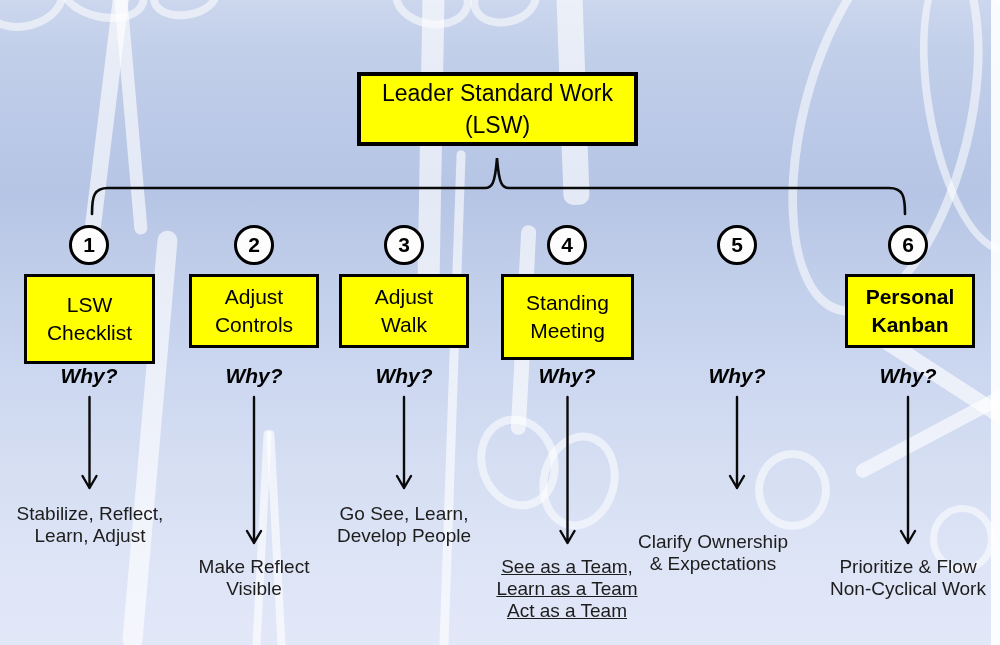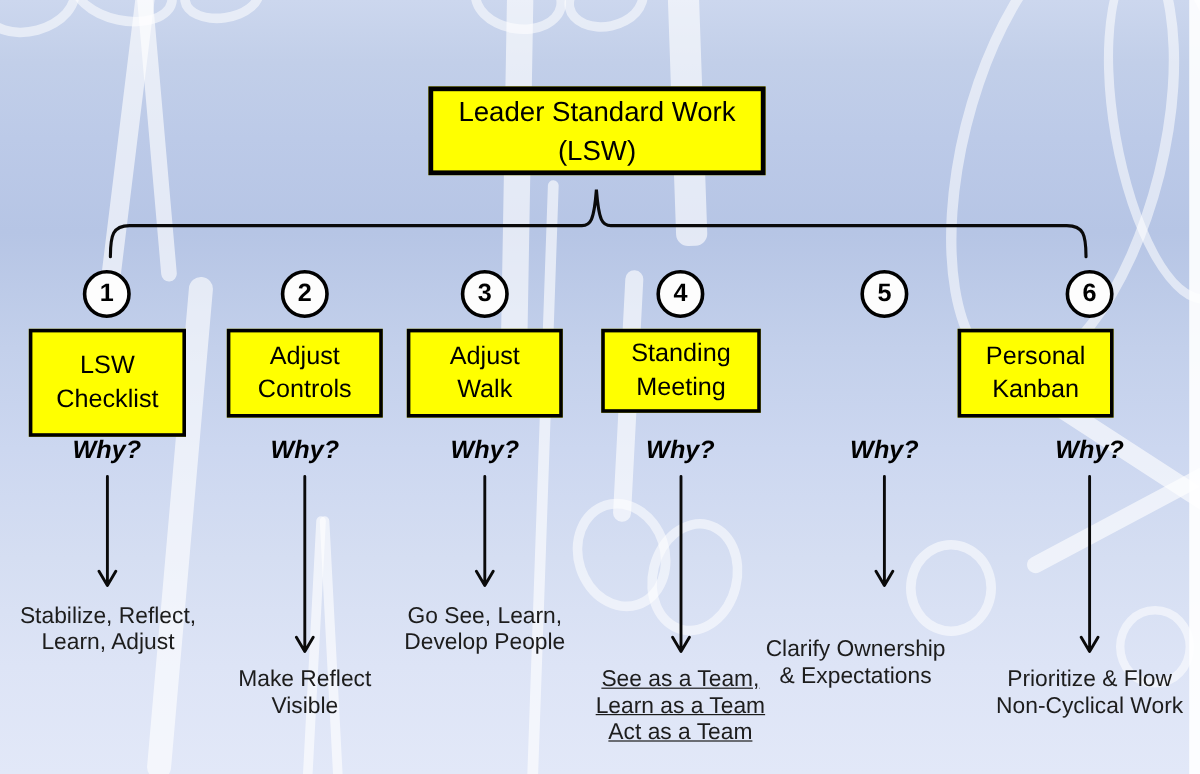--- a/index.html
+++ b/index.html
@@ -85,32 +85,32 @@
 Visible</div>
 
   <div class="circle" style="left:384px;top:225px;">3</div>
   <div class="ybox" style="left:339px;top:274px;width:130px;height:74px;">Adjust
 Walk</div>
   <div class="why" style="left:344px;top:364px;">Why?</div>
   <div class="result" style="left:289px;top:503px;">Go See, Learn,
 Develop People</div>
 
   <div class="circle" style="left:547px;top:225px;">4</div>
-  <div class="ybox" style="left:501px;top:274px;width:133px;height:70px;">Standing
+  <div class="ybox" style="left:501px;top:274px;width:133px;height:86px;">Standing
 Meeting</div>
   <div class="why" style="left:507px;top:364px;">Why?</div>
   <div class="result" style="left:452px;top:556px;text-decoration:underline;">See as a Team,
 Learn as a Team
 Act as a Team</div>
 
   <div class="circle" style="left:717px;top:225px;">5</div>
   <div class="why" style="left:677px;top:364px;">Why?</div>
   <div class="result" style="left:598px;top:503px;margin-top:28px;">Clarify Ownership
 &amp; Expectations</div>
 
   <div class="circle" style="left:888px;top:225px;">6</div>
-  <div class="ybox" style="left:798px;top:274px;width:130px;height:74px;">Personal
+  <div class="ybox" style="left:845px;top:274px;width:130px;height:74px;font-weight:bold;">Personal
 Kanban</div>
   <div class="why" style="left:848px;top:364px;">Why?</div>
   <div class="result" style="left:793px;top:556px;">Prioritize &amp; Flow
 Non-Cyclical Work</div>
 
 </div>
 
 </body></html>

